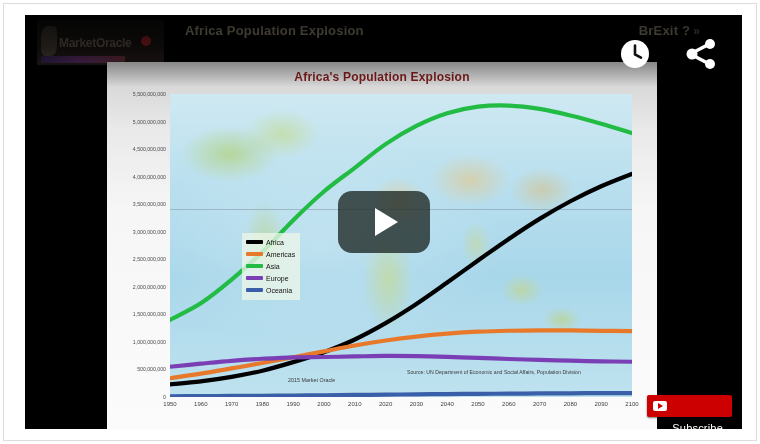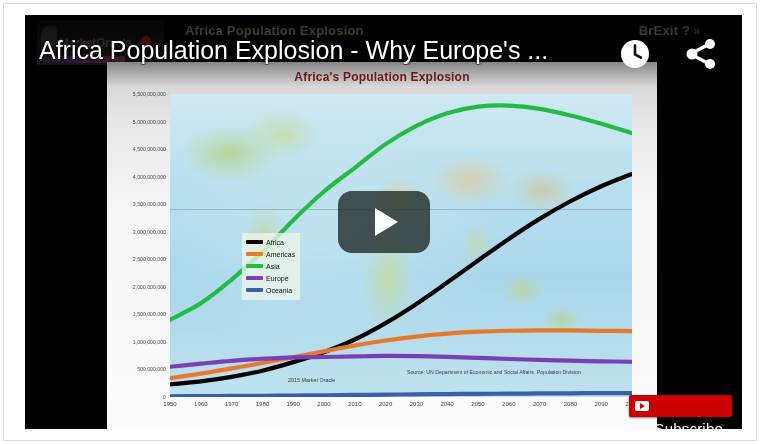--- a/index.html
+++ b/index.html
@@ -170,21 +170,21 @@
   #btn-subscribe .ytmark{
     width:14px;height:10px;background:#fff;border-radius:2px;
     display:flex;align-items:center;justify-content:center;margin-right:5px;
   }
   #btn-subscribe .ytmark .t{
     width:0;height:0;border-left:5px solid #cc0000;
     border-top:3px solid transparent;border-bottom:3px solid transparent;
     margin-left:1px;
   }
   #btn-subscribe .slabel{
-    font-size:15px;color:#fff;letter-spacing:.2px;font-weight:400;margin-top:44px;
+    font-size:11px;color:#fff;letter-spacing:.2px;font-weight:400;margin-top:44px;
   }
 </style>
 </head>
 <body>
 
 <div id="page">
   <div id="frame-border"></div>
 
   <div id="player">
 
@@ -276,21 +276,20 @@
             <div class="xlab" style="left: 369.6px;">2070</div>
             <div class="xlab" style="left: 400.4px;">2080</div>
             <div class="xlab" style="left: 431.2px;">2090</div>
             <div class="xlab" style="left: 462px;">2100</div>
           </div>
       </div>
     </div>
 
     <div id="top-gradient"></div>
 
-    <div id="video-title">Africa Population Explosion - Why Europe's ...</div>
 
     <div class="top-btn" id="btn-watch-later">
       <svg viewBox="0 0 34 34" width="34" height="34">
         <circle cx="17" cy="17" r="14" fill="#ffffff"></circle>
         <path d="M17 8.5 V17.4 L23 20.6" stroke="#111" stroke-width="2.6" fill="none" stroke-linecap="round"></path>
       </svg>
     </div>
 
     <div class="top-btn" id="btn-share">
       <svg viewBox="0 0 38 34" width="38" height="34">

